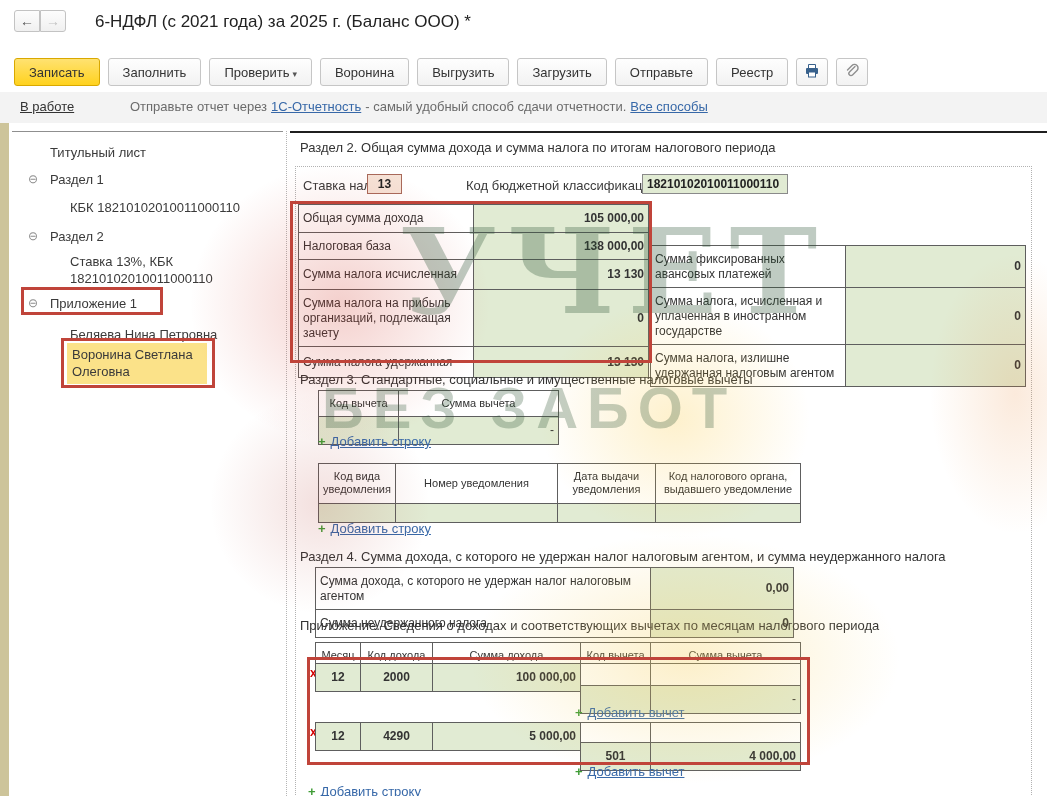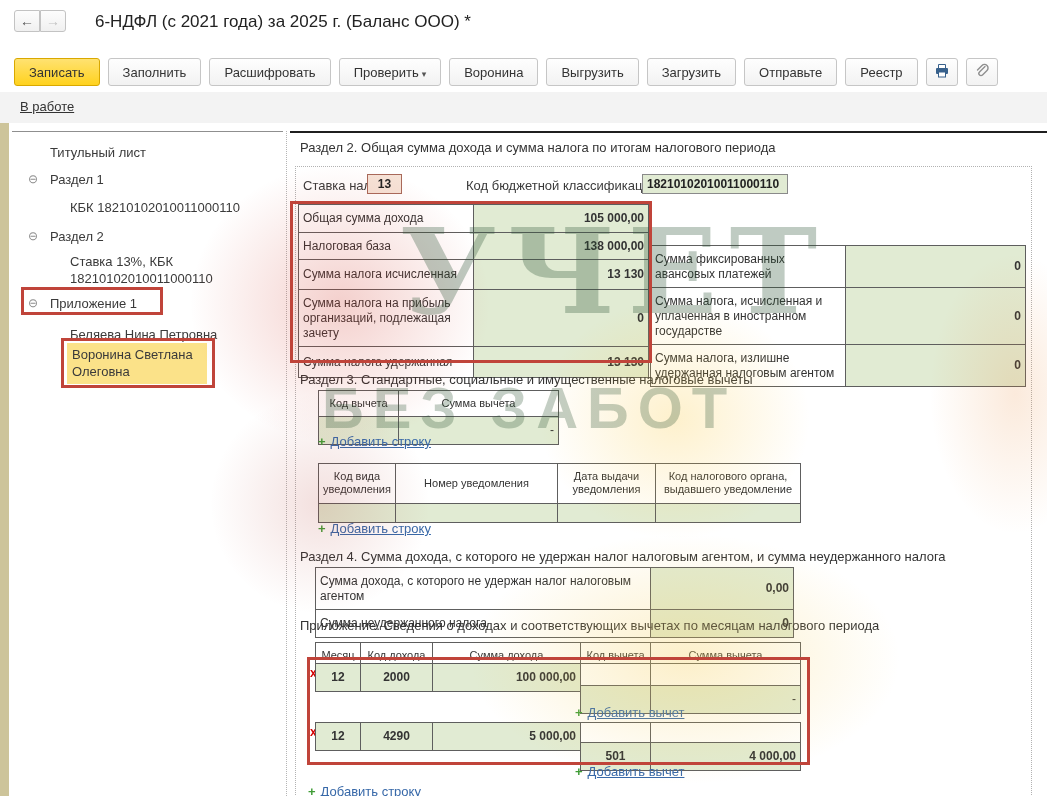--- a/index.html
+++ b/index.html
@@ -102,39 +102,39 @@
 
   <div class="hdr">
     <button class="navb back"><span>←</span></button>
     <button class="navb fwd"><span>→</span></button>
     <div class="title">6-НДФЛ (с 2021 года) за 2025 г. (Баланс ООО) *</div>
   </div>
 
   <div class="toolbar">
     <button class="btn save">Записать</button>
     <button class="btn">Заполнить</button>
-    <button class="btn">Расшифровать</button>
     <button class="btn"><span>Проверить</span><span class="caret">▾</span></button>
     <button class="btn">Воронина</button>
     <button class="btn">Выгрузить</button>
     <button class="btn">Загрузить</button>
     <button class="btn">Отправьте</button>
     <button class="btn">Реестр</button>
     <button class="btn iconb"><span><svg width="16" height="16" viewBox="0 0 16 16">
             <path d="M4.5 1.5h7v4h-7z" fill="#fff" stroke="#38618c"></path>
             <rect x="2" y="5" width="12" height="6" rx="1" fill="#38618c"></rect>
             <rect x="4.5" y="9" width="7" height="5" fill="#fff" stroke="#38618c"></rect>
           </svg></span></button>
     <button class="btn iconb"><span><svg width="16" height="16" viewBox="0 0 16 16">
             <path d="M11 3.5 5.5 9a2.1 2.1 0 0 0 3 3L13 7.5a3.5 3.5 0 0 0-5-5L3.5 7" fill="none" stroke="#8f8f8f" stroke-width="1.4" stroke-linecap="round"></path>
           </svg></span></button>
   </div>
 
   <div class="banner">
     <span class="state">В работе</span>
+    <span class="msg"><span>Отправьте отчет через</span><a class="lnk">1С-Отчетность</a><span>- самый удобный способ сдачи отчетности.</span><a class="lnk">Все способы</a></span>
   </div>
 
   <div class="lstrip"></div>
   <div class="splitter"></div>
 
   <div class="sidebar">
     <div class="titem lvl1" style="top:13px">Титульный лист</div>
 
     <div class="texp" style="top:40px">⊖</div>
     <div class="titem lvl1" style="top:40px">Раздел 1</div>

